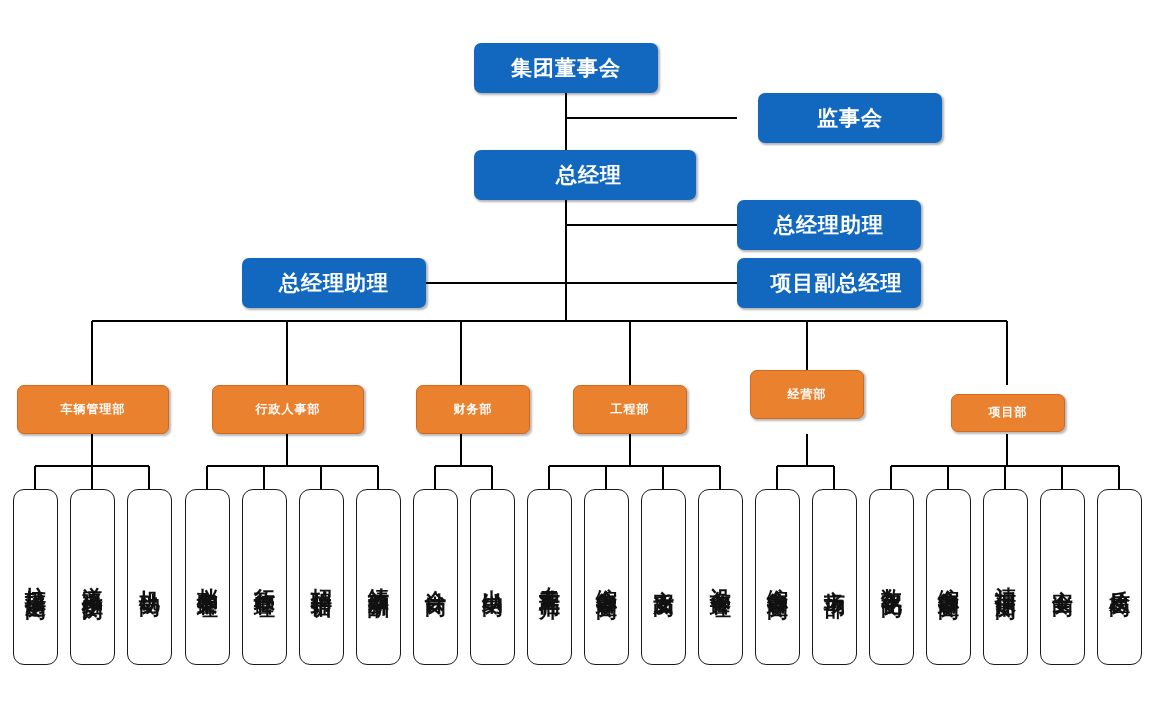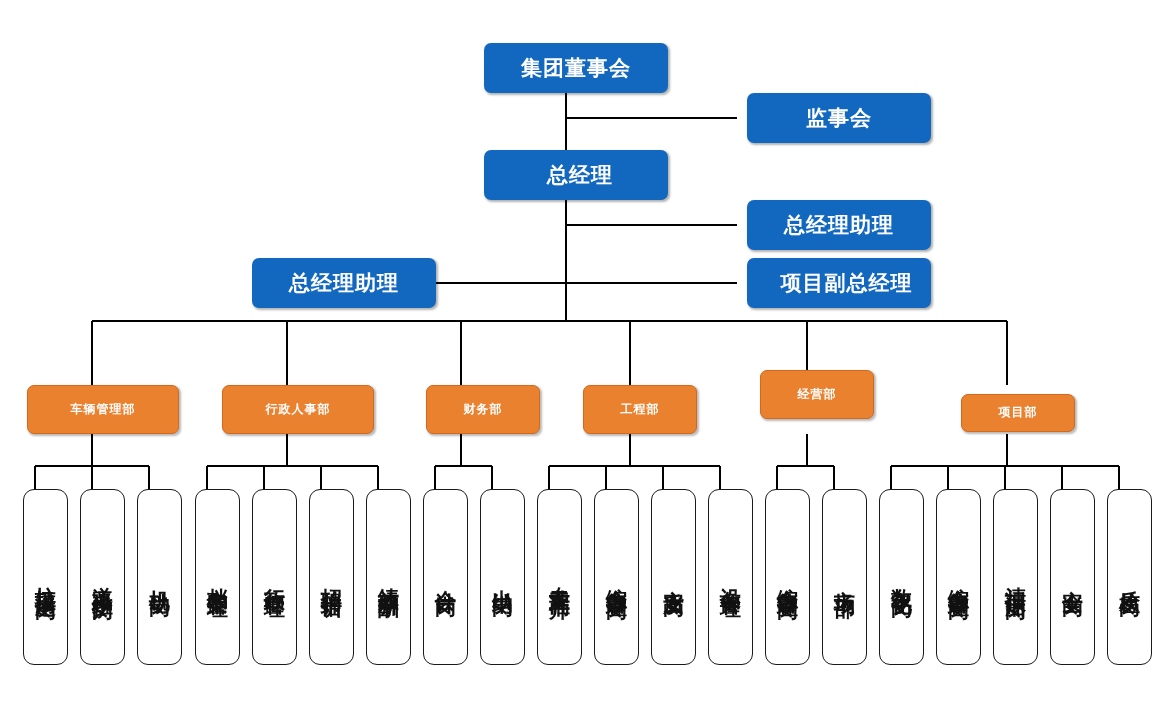--- a/index.html
+++ b/index.html
@@ -26,21 +26,20 @@
   }
   .node {
     position: absolute;
     box-sizing: border-box;
     display: flex;
     align-items: center;
     justify-content: center;
     text-align: left;
     border-radius: 7px;
     line-height: 1.15;
-    margin-left: 10px;
   }
   
   .node.blue {
     background: #1268bf;
     color: #ffffff;
     font-size: 21px;
     font-weight: 700;
     letter-spacing: 1px;
     box-shadow: 1.5px 1.5px 2.2px rgba(0,0,0,0.30);
   }
@@ -132,22 +131,22 @@
       <line x1="891" y1="466" x2="1119" y2="466"></line>
       <line x1="891" y1="466" x2="891" y2="489"></line>
       <line x1="948" y1="466" x2="948" y2="489"></line>
       <line x1="1005" y1="466" x2="1005" y2="489"></line>
       <line x1="1062" y1="466" x2="1062" y2="489"></line>
       <line x1="1119" y1="466" x2="1119" y2="489"></line>
     </g>
   </svg>
 
   <div class="node blue" style="left: 474px; top: 43px; width: 184px; height: 50px;">集团董事会</div>
-  <div class="node blue" style="left: 737px; top: 93px; width: 184px; height: 50px;">监事会</div>
-  <div class="node blue" style="left: 474px; top: 150px; width: 184px; height: 50px; padding-left: 8px;">总经理</div>
+  <div class="node blue" style="left: 758px; top: 93px; width: 184px; height: 50px;">监事会</div>
+  <div class="node blue" style="left: 474px; top: 150px; width: 222px; height: 50px; padding-left: 8px;">总经理</div>
   <div class="node blue" style="left: 737px; top: 200px; width: 184px; height: 50px;">总经理助理</div>
   <div class="node blue" style="left: 242px; top: 258px; width: 184px; height: 50px;">总经理助理</div>
   <div class="node blue" style="left: 737px; top: 258px; width: 184px; height: 50px; padding-left: 15px;">项目副总经理</div>
 
   <div class="node orange" style="left: 17px; top: 385px; width: 152px; height: 49px;">车辆管理部</div>
   <div class="node orange" style="left: 212px; top: 385px; width: 152px; height: 49px;">行政人事部</div>
   <div class="node orange" style="left: 416px; top: 385px; width: 114px; height: 49px;">财务部</div>
   <div class="node orange" style="left: 573px; top: 385px; width: 114px; height: 49px;">工程部</div>
   <div class="node orange" style="left: 750px; top: 370px; width: 114px; height: 49px;">经营部</div>
   <div class="node orange" style="left: 951px; top: 394px; width: 114px; height: 38px;">项目部</div>

